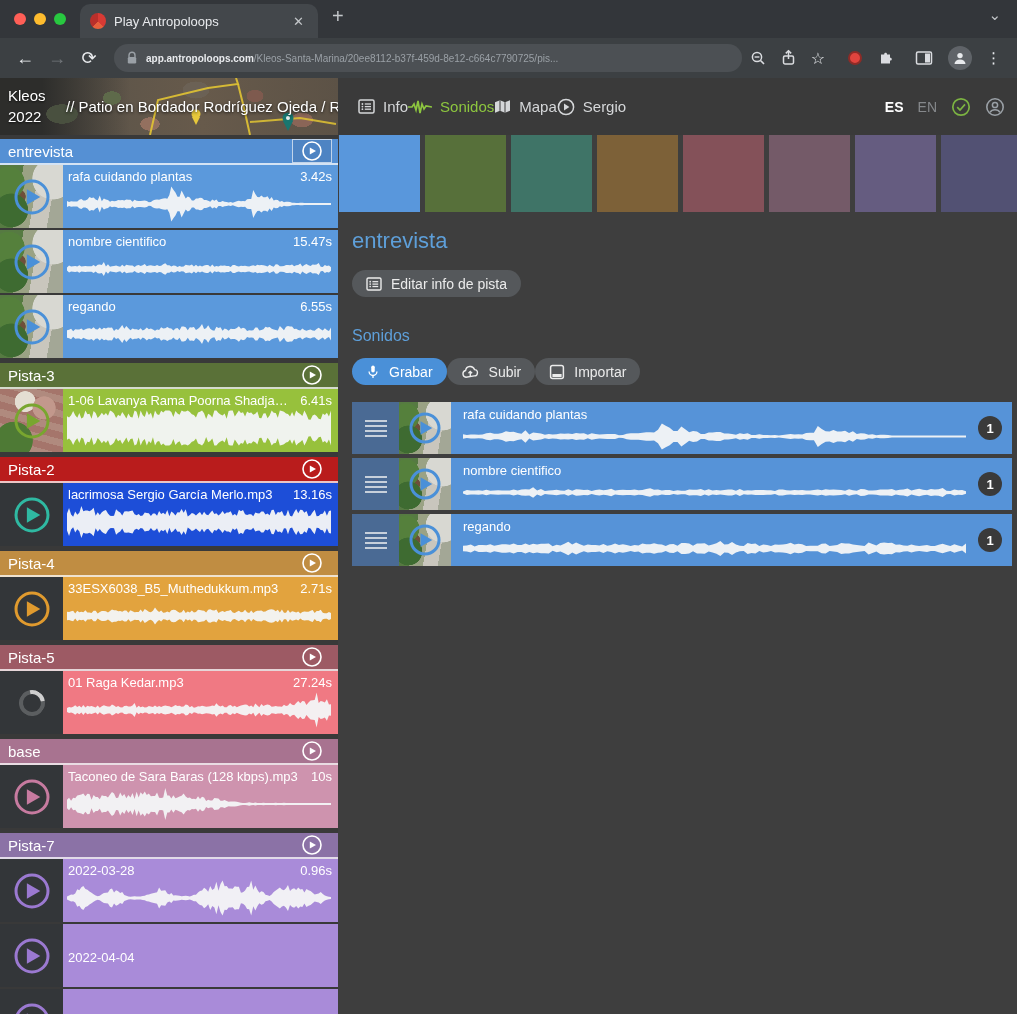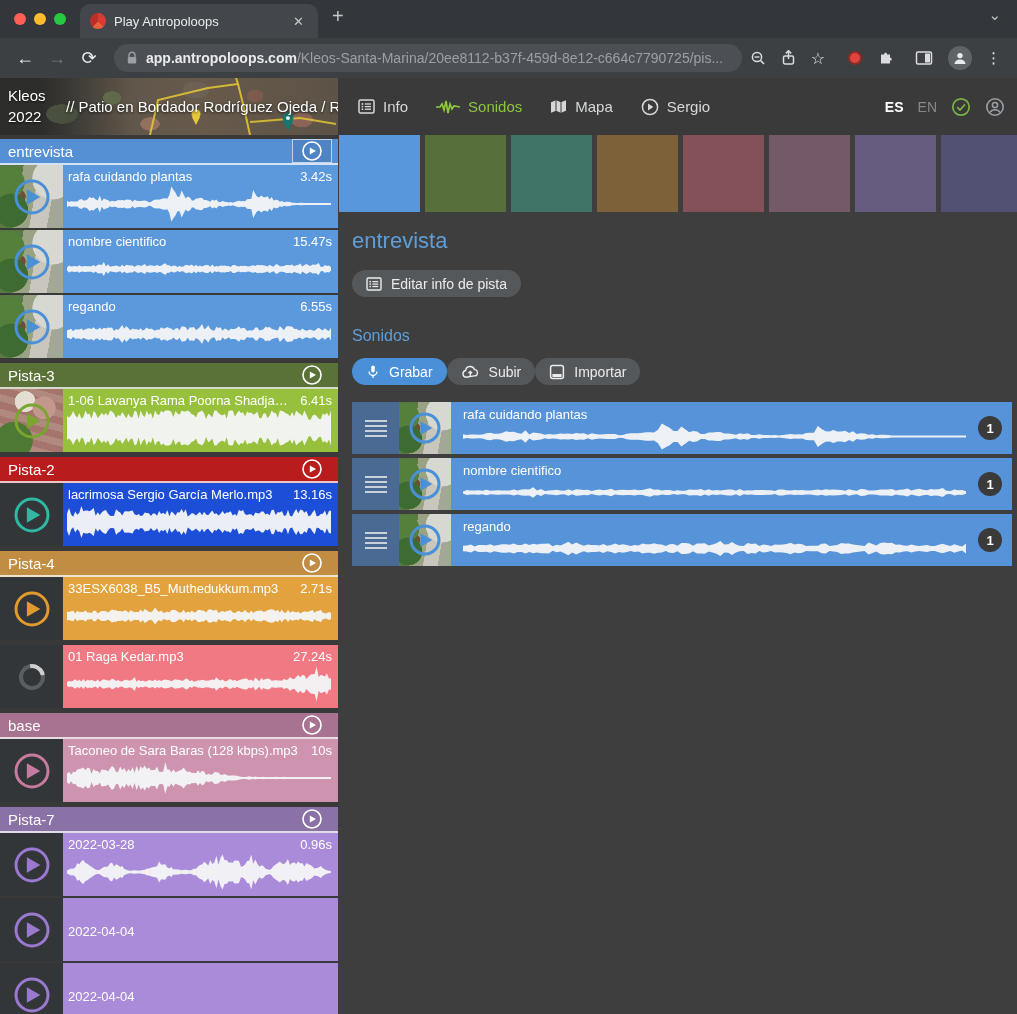--- a/index.html
+++ b/index.html
@@ -24,21 +24,21 @@
   .tab-close { color:#C4C7CA; font-size:13px; padding:2px 4px; cursor:default; }
   .newtab { color:#C4C7CA; font-size:20px; padding:0 14px 6px 14px; align-self:center; }
   .strip-chevron { margin-left:auto; color:#C4C7CA; font-size:15px; padding:0 16px 8px 0; align-self:center; }
 
   .toolbar { height:40px; background:#3C4043; display:flex; align-items:center; padding:0 10px; gap:2px; }
   .navbtn { width:30px; height:30px; display:flex; align-items:center; justify-content:center;
             font-size:18px; color:#E8EAED; border-radius:50%; }
   .navbtn.disabled { color:#73777B; }
   .omnibox { width:628px; height:28px; margin-left:8px; background:#4C5054; border-radius:14px;
              display:flex; align-items:center; padding:0 12px; gap:8px; overflow:hidden; }
-  .url { font-size:14px; white-space:nowrap; overflow:hidden; }
+  .url { font-size:10px; white-space:nowrap; overflow:hidden; }
   .url .domain { color:#E8EAED; font-weight:bold; }
   .url .path { color:#9AA0A6; }
   .boxicon { width:28px; height:28px; display:flex; align-items:center; justify-content:center; }
   .tb-right { display:flex; align-items:center; gap:10px; margin-left:14px; }
   .rec-dot { width:14px; height:14px; border-radius:50%; background:#E0443E; border:2.5px solid #8E2B27; }
   .avatar-circle { width:24px; height:24px; border-radius:50%; background:#5F6368;
                    display:flex; align-items:center; justify-content:center; }
   .menu-dots { color:#E8EAED; font-size:15px; letter-spacing:0; padding:0 4px; }
   .star { color:#E8EAED; font-size:16px; }
 
@@ -54,21 +54,21 @@
       radial-gradient(15px 11px at 112px 20px, #5E6A4A 0 60%, rgba(0,0,0,0) 61%),
       radial-gradient(26px 16px at 62px 36px, #49503F 0 60%, rgba(0,0,0,0) 61%),
       linear-gradient(90deg, #2D2D2B 0 42px, rgba(45,45,43,0) 130px),
       linear-gradient(90deg, #545048, #675A4B 60%, #5C5246);
   }
   .map-deco { position:absolute; inset:0; }
   .logo { position:absolute; left:8px; top:7px; color:#FFF; font-size:15px; line-height:21px; z-index:3;
           text-shadow:0 1px 2px rgba(0,0,0,.7); }
   .breadcrumb { position:absolute; left:66px; top:0; height:57px; display:flex; align-items:center;
                 color:#FFF; font-size:15px; z-index:3; text-shadow:0 1px 3px rgba(0,0,0,.8); white-space:nowrap; }
-  .appnav { display:flex; align-items:center; gap:28px; padding-left:20px; }
+  .appnav { display:flex; align-items:center; padding-left:20px; }
   .nav-item { display:flex; align-items:center; gap:8px; color:#D5D7D9; font-size:15px; }
   .nav-item.active { color:#8DC63F; }
   .lang-zone { margin-left:auto; display:flex; align-items:center; gap:14px; padding-right:12px; }
   .lang-on { color:#FFF; font-size:14px; font-weight:bold; }
   .lang-off { color:#85888B; font-size:14px; }
 
   
   .content { display:flex; height:929px; }
 
   .sidebar { width:338px; flex:none; background:#393939; padding-top:4px;
@@ -422,20 +422,29 @@
             </div>
             <div class="clip-wave">
               <svg width="100%" height="100%" viewBox="0 0 270 36" preserveAspectRatio="none">
                 <polygon points="0.0,13.7 2.1,14.1 4.2,13.3 6.3,12.8 8.4,15.4 10.5,12.7 12.6,14.2 14.7,13.8 16.7,14.3 18.8,12.3 20.9,14.4 23.0,14.6 25.1,14.9 27.2,12.7 29.3,12.7 31.4,15.5 33.5,14.0 35.6,12.9 37.7,12.9 39.8,13.3 41.9,14.5 44.0,13.1 46.0,11.6 48.1,12.2 50.2,12.2 52.3,13.3 54.4,13.0 56.5,13.8 58.6,12.5 60.7,12.4 62.8,14.7 64.9,12.2 67.0,13.2 69.1,14.2 71.2,14.1 73.3,14.1 75.3,11.5 77.4,14.0 79.5,11.1 81.6,12.2 83.7,13.7 85.8,14.2 87.9,12.8 90.0,9.5 92.1,12.3 94.2,13.9 96.3,12.6 98.4,14.7 100.5,14.5 102.6,13.5 104.7,14.4 106.7,12.3 108.8,11.7 110.9,11.9 113.0,13.5 115.1,14.7 117.2,14.3 119.3,11.7 121.4,15.0 123.5,13.6 125.6,14.6 127.7,12.4 129.8,14.6 131.9,14.1 134.0,11.7 136.0,12.1 138.1,12.6 140.2,12.7 142.3,14.6 144.4,11.8 146.5,11.3 148.6,12.3 150.7,12.6 152.8,11.6 154.9,15.1 157.0,13.7 159.1,12.9 161.2,13.9 163.3,13.1 165.3,12.7 167.4,12.1 169.5,14.6 171.6,14.9 173.7,13.7 175.8,12.7 177.9,14.3 180.0,14.0 182.1,11.7 184.2,14.2 186.3,15.1 188.4,12.5 190.5,15.0 192.6,13.6 194.7,12.7 196.7,12.8 198.8,12.6 200.9,13.7 203.0,13.5 205.1,12.3 207.2,11.4 209.3,11.2 211.4,11.8 213.5,13.3 215.6,11.7 217.7,14.5 219.8,11.4 221.9,14.8 224.0,14.7 226.0,11.7 228.1,14.8 230.2,13.3 232.3,13.8 234.4,14.5 236.5,13.6 238.6,15.4 240.7,14.0 242.8,13.5 244.9,13.7 247.0,13.7 249.1,12.8 251.2,11.9 253.3,14.9 255.3,13.0 257.4,13.1 259.5,11.8 261.6,14.8 263.7,15.3 265.8,15.3 267.9,13.9 270.0,14.9 270.0,21.1 267.9,22.1 265.8,20.7 263.7,20.7 261.6,21.2 259.5,24.2 257.4,22.9 255.3,23.0 253.3,21.1 251.2,24.1 249.1,23.2 247.0,22.3 244.9,22.3 242.8,22.5 240.7,22.0 238.6,20.6 236.5,22.4 234.4,21.5 232.3,22.2 230.2,22.7 228.1,21.2 226.0,24.3 224.0,21.3 221.9,21.2 219.8,24.6 217.7,21.5 215.6,24.3 213.5,22.7 211.4,24.2 209.3,24.8 207.2,24.6 205.1,23.7 203.0,22.5 200.9,22.3 198.8,23.4 196.7,23.2 194.7,23.3 192.6,22.4 190.5,21.0 188.4,23.5 186.3,20.9 184.2,21.8 182.1,24.3 180.0,22.0 177.9,21.7 175.8,23.3 173.7,22.3 171.6,21.1 169.5,21.4 167.4,23.9 165.3,23.3 163.3,22.9 161.2,22.1 159.1,23.1 157.0,22.3 154.9,20.9 152.8,24.4 150.7,23.4 148.6,23.7 146.5,24.7 144.4,24.2 142.3,21.4 140.2,23.3 138.1,23.4 136.0,23.9 134.0,24.3 131.9,21.9 129.8,21.4 127.7,23.6 125.6,21.4 123.5,22.4 121.4,21.0 119.3,24.3 117.2,21.7 115.1,21.3 113.0,22.5 110.9,24.1 108.8,24.3 106.7,23.7 104.7,21.6 102.6,22.5 100.5,21.5 98.4,21.3 96.3,23.4 94.2,22.1 92.1,23.7 90.0,26.5 87.9,23.2 85.8,21.8 83.7,22.3 81.6,23.8 79.5,24.9 77.4,22.0 75.3,24.5 73.3,21.9 71.2,21.9 69.1,21.8 67.0,22.8 64.9,23.8 62.8,21.3 60.7,23.6 58.6,23.5 56.5,22.2 54.4,23.0 52.3,22.7 50.2,23.8 48.1,23.8 46.0,24.4 44.0,22.9 41.9,21.5 39.8,22.7 37.7,23.1 35.6,23.1 33.5,22.0 31.4,20.5 29.3,23.3 27.2,23.3 25.1,21.1 23.0,21.4 20.9,21.6 18.8,23.7 16.7,21.7 14.7,22.2 12.6,21.8 10.5,23.3 8.4,20.6 6.3,23.2 4.2,22.7 2.1,21.9 0.0,22.3" fill="#F4F5F6" fill-opacity="0.96"></polygon>
               </svg>
             </div>
           </div>
         </div>
       </div>
       <div class="section">
+        <div class="sec-head" style="background: rgb(157, 90, 100);">
+          <span class="sec-name">Pista-5</span>
+          <span class="sec-playwrap">
+            <svg width="22" height="22" viewBox="0 0 22 22">
+              <circle cx="11" cy="11" r="9" fill="none" stroke="#FFF" stroke-width="1.6"></circle>
+              <path d="M8.8 7.4 L15 11 L8.8 14.6 Z" fill="#FFF"></path>
+            </svg>
+          </span>
+        </div>
         <div class="clip" style="background: rgb(240, 121, 131);">
           <div class="thumb thumb-dark">
             <div class="spinner"></div>
           </div>
           <div class="clip-body">
             <div class="clip-toprow">
               <span class="clip-title">01 Raga Kedar.mp3</span>
               <span class="clip-dur">27.24s</span>
             </div>
             <div class="clip-wave">

